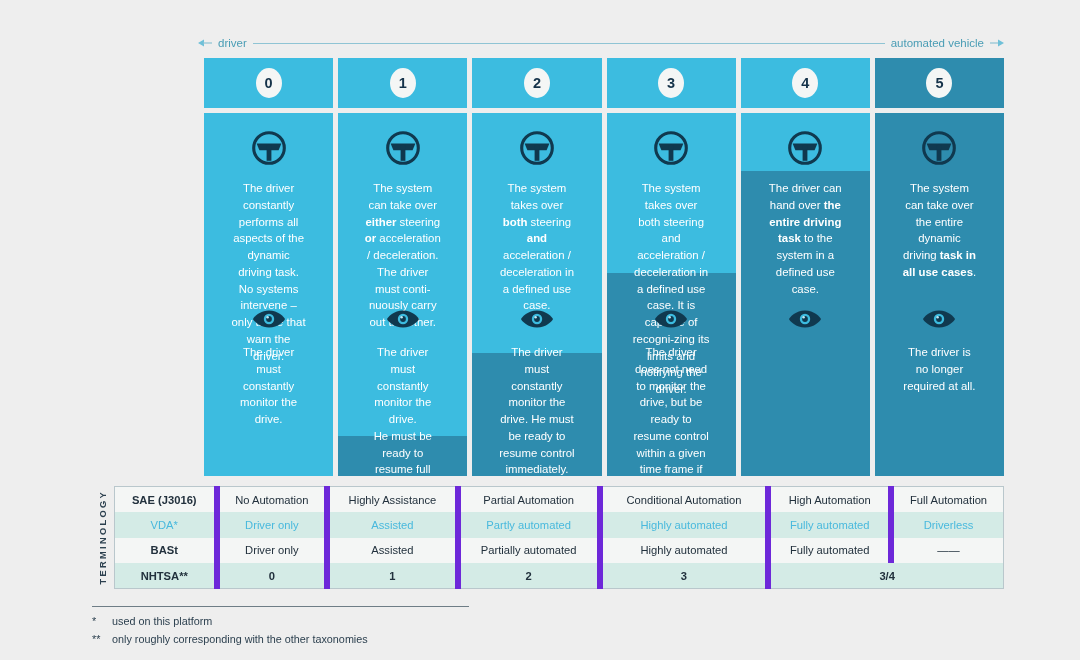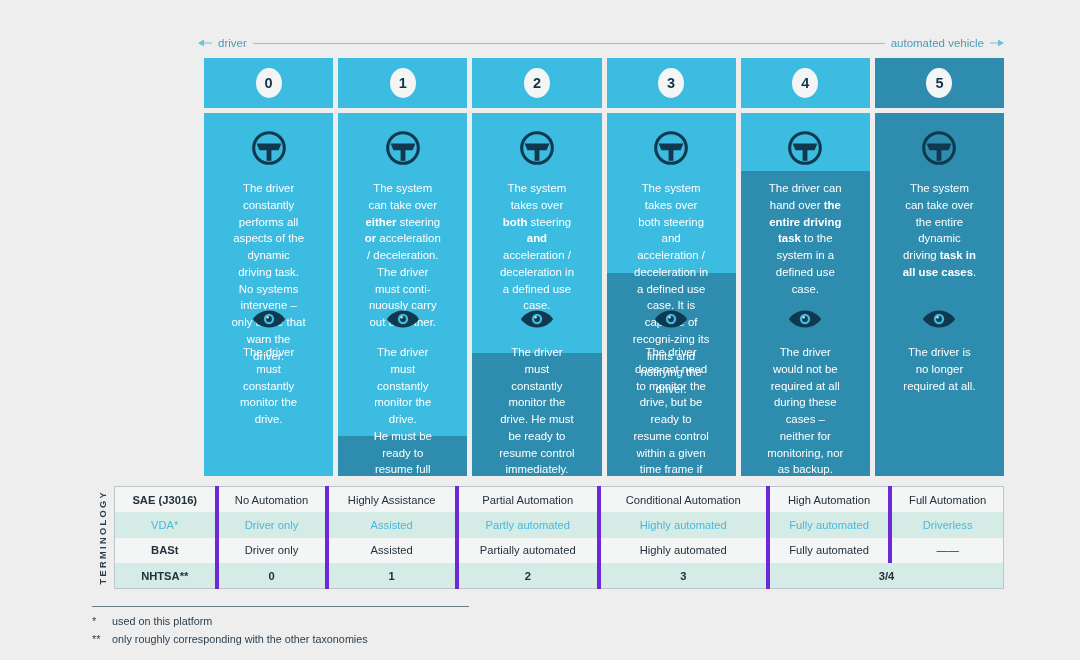--- a/index.html
+++ b/index.html
@@ -87,21 +87,21 @@
   .term-vertical span {
     writing-mode: vertical-rl; transform: rotate(180deg);
     font-size: 9.3px; letter-spacing: 2.3px; font-weight: bold;
     color: #2b3f4e; white-space: nowrap;
   }
   table.term {
     flex: 1 1 auto; border-collapse: collapse;
     border: 1px solid #b9c7cc; table-layout: fixed;
   }
   table.term td {
-    border-left: 4px solid #6d28d9;
+    border-left: 6px solid #6d28d9;
     height: 25.5px; text-align: center;
     font-size: 11.2px; color: #22313d;
   }
   table.term td:first-child { border-left: none; margin-left: 7px; }
   table.term tr.odd td { background: #f4f6f5; }
   table.term tr.even td { background: #d4ebe6; }
   table.term td.rowlabel { font-weight: bold; width: 102px; }
   table.term tr.vda td { color: #49b9dd; }
   table.term tr.vda td.rowlabel { font-weight: normal; }
   table.term tr.nhtsa td { font-weight: bold; }
@@ -290,21 +290,20 @@
             </div>
             <div class="cell cell-eye">
               <div class="icon">
                 <svg width="34" height="20" viewBox="0 0 34 20">
                   <path d="M17 1.4 C26 1.4 32.4 8.1 33 10 C32.4 11.9 26 18.6 17 18.6 C8 18.6 1.6 11.9 1 10 C1.6 8.1 8 1.4 17 1.4 Z" fill="#10394f"></path>
                   <circle cx="17" cy="10" r="5.2" fill="#3cbce0"></circle>
                   <circle cx="17" cy="10" r="2.9" fill="#10394f"></circle>
                   <circle cx="15.6" cy="8.3" r="1.25" fill="#bfe9f6"></circle>
                 </svg>
               </div>
-              <div class="cell-text">The driver would not be required at all during these cases – neither for monitoring, nor as backup.</div>
             </div>
           </div>
         </div>
       </div>
       <div class="col">
         <div class="col-head dark">
           <div class="badge">5</div>
         </div>
         <div class="col-body">
           <div class="wedge" style="height: 100%;"></div>

